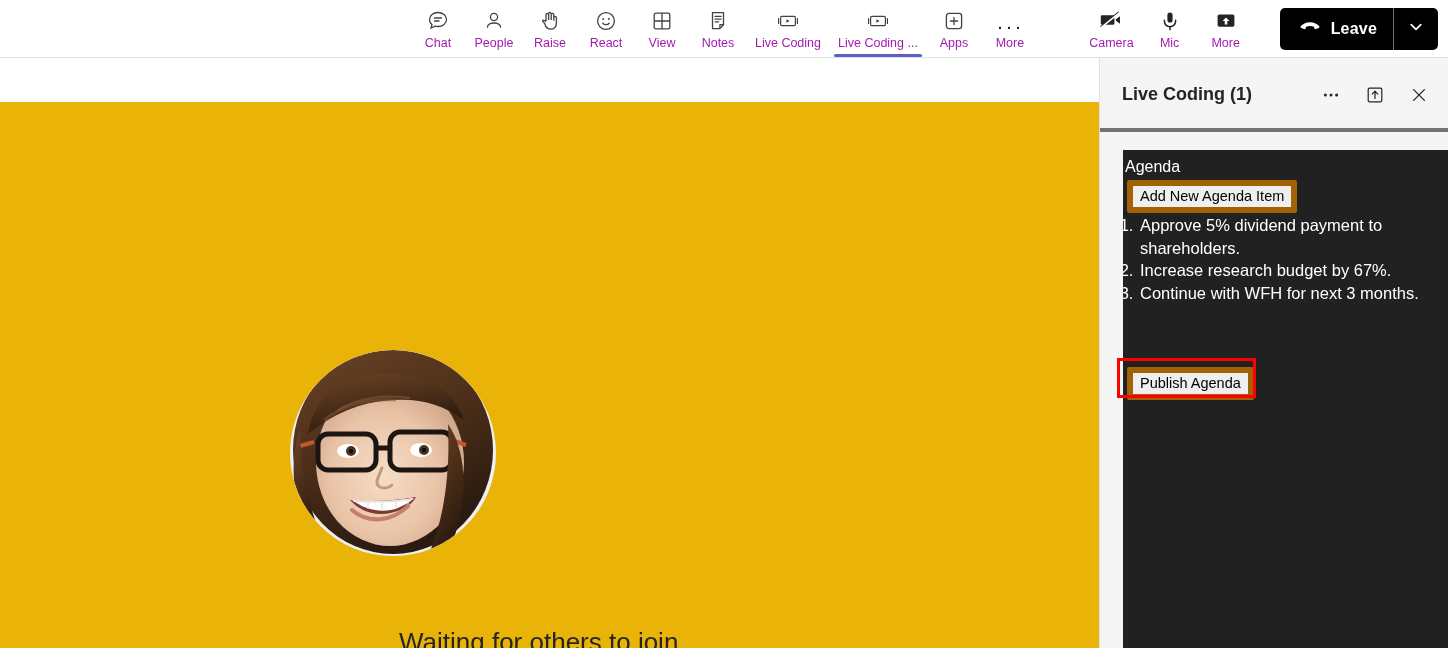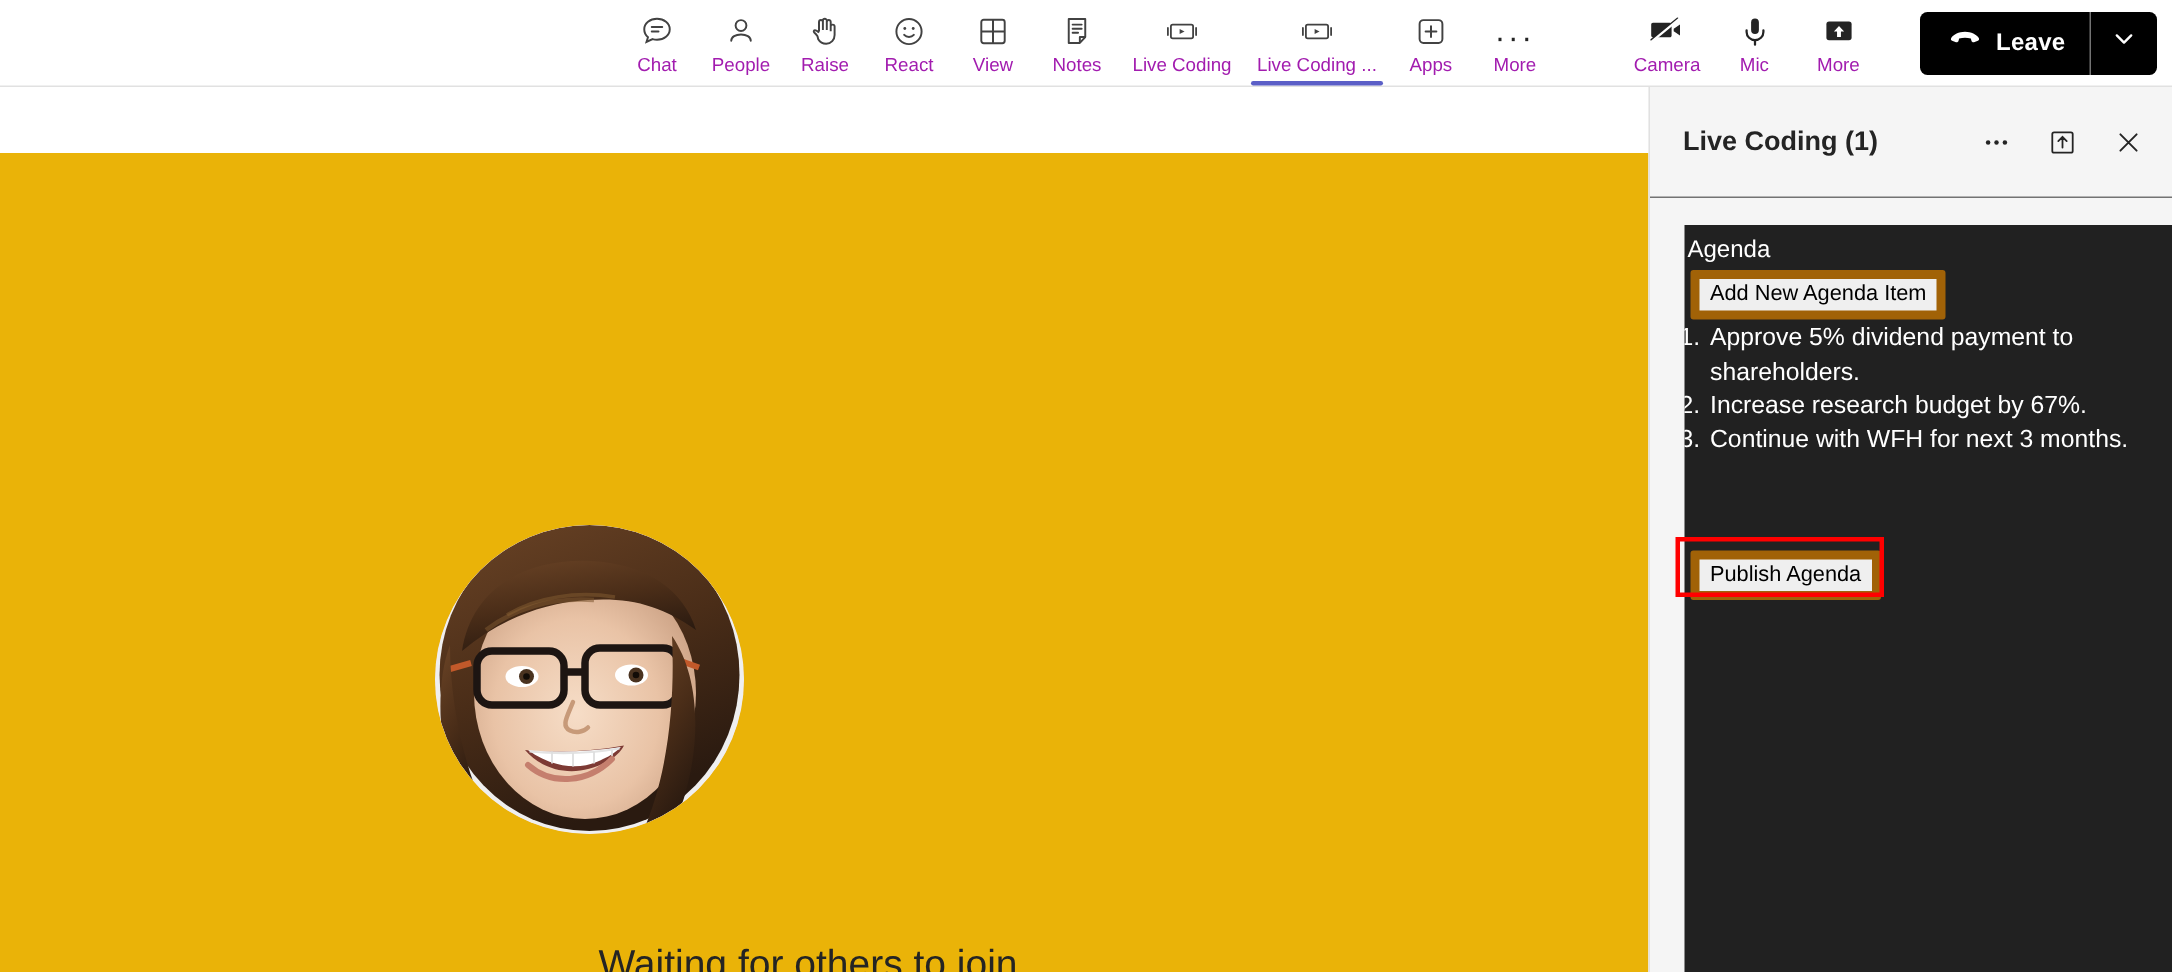--- a/index.html
+++ b/index.html
@@ -85,21 +85,21 @@
   
   .panel {
     position: absolute; left: 1099px; top: 58px;
     width: 349px; height: 590px;
     background: #f5f5f5;
     border-left: 1px solid #e1e1e1;
   }
   .panel-header {
     position: relative; height: 74px;
     display: flex; align-items: center;
-    border-bottom: 1px solid #737373;
+    border-bottom: 4px solid #737373;
   }
   .panel-title {
     position: absolute; left: 22px; top: 26px;
     font-size: 18px; font-weight: bold; color: #242424;
   }
   .panel-actions {
     position: absolute; right: 16px; top: 24px;
     display: flex; align-items: center; gap: 18px;
   }
   .pa-btn {

